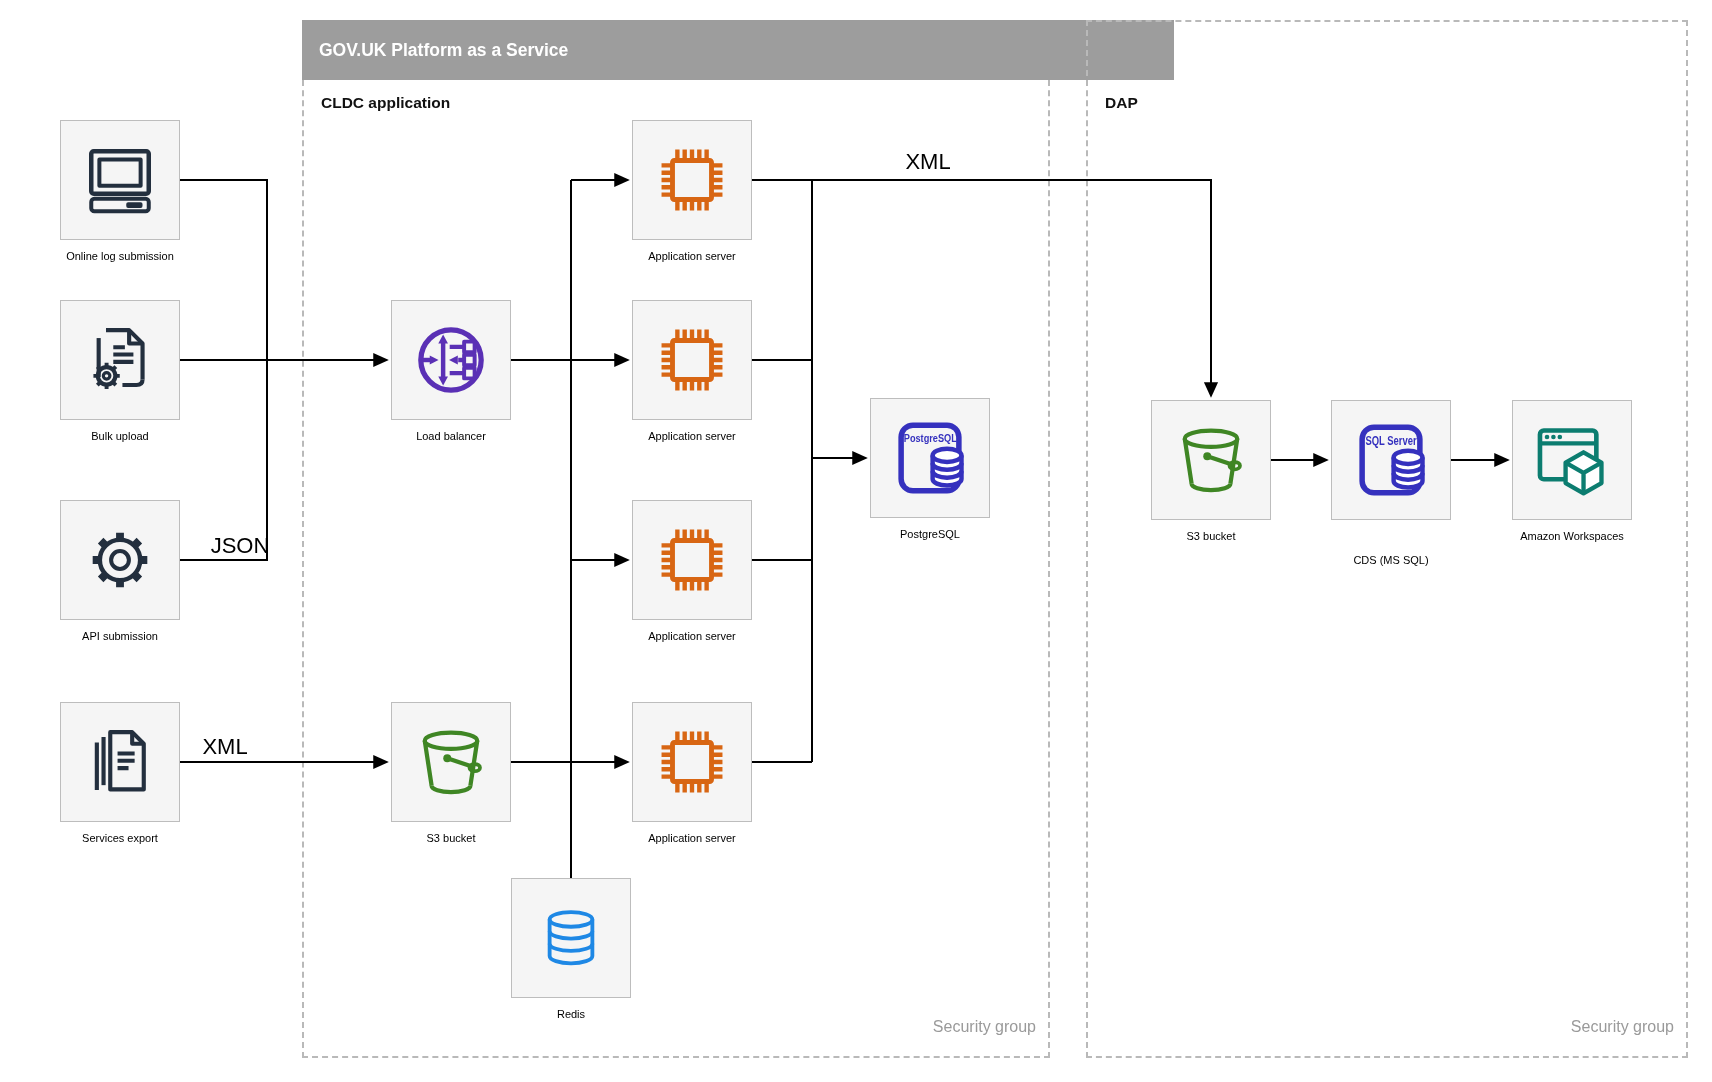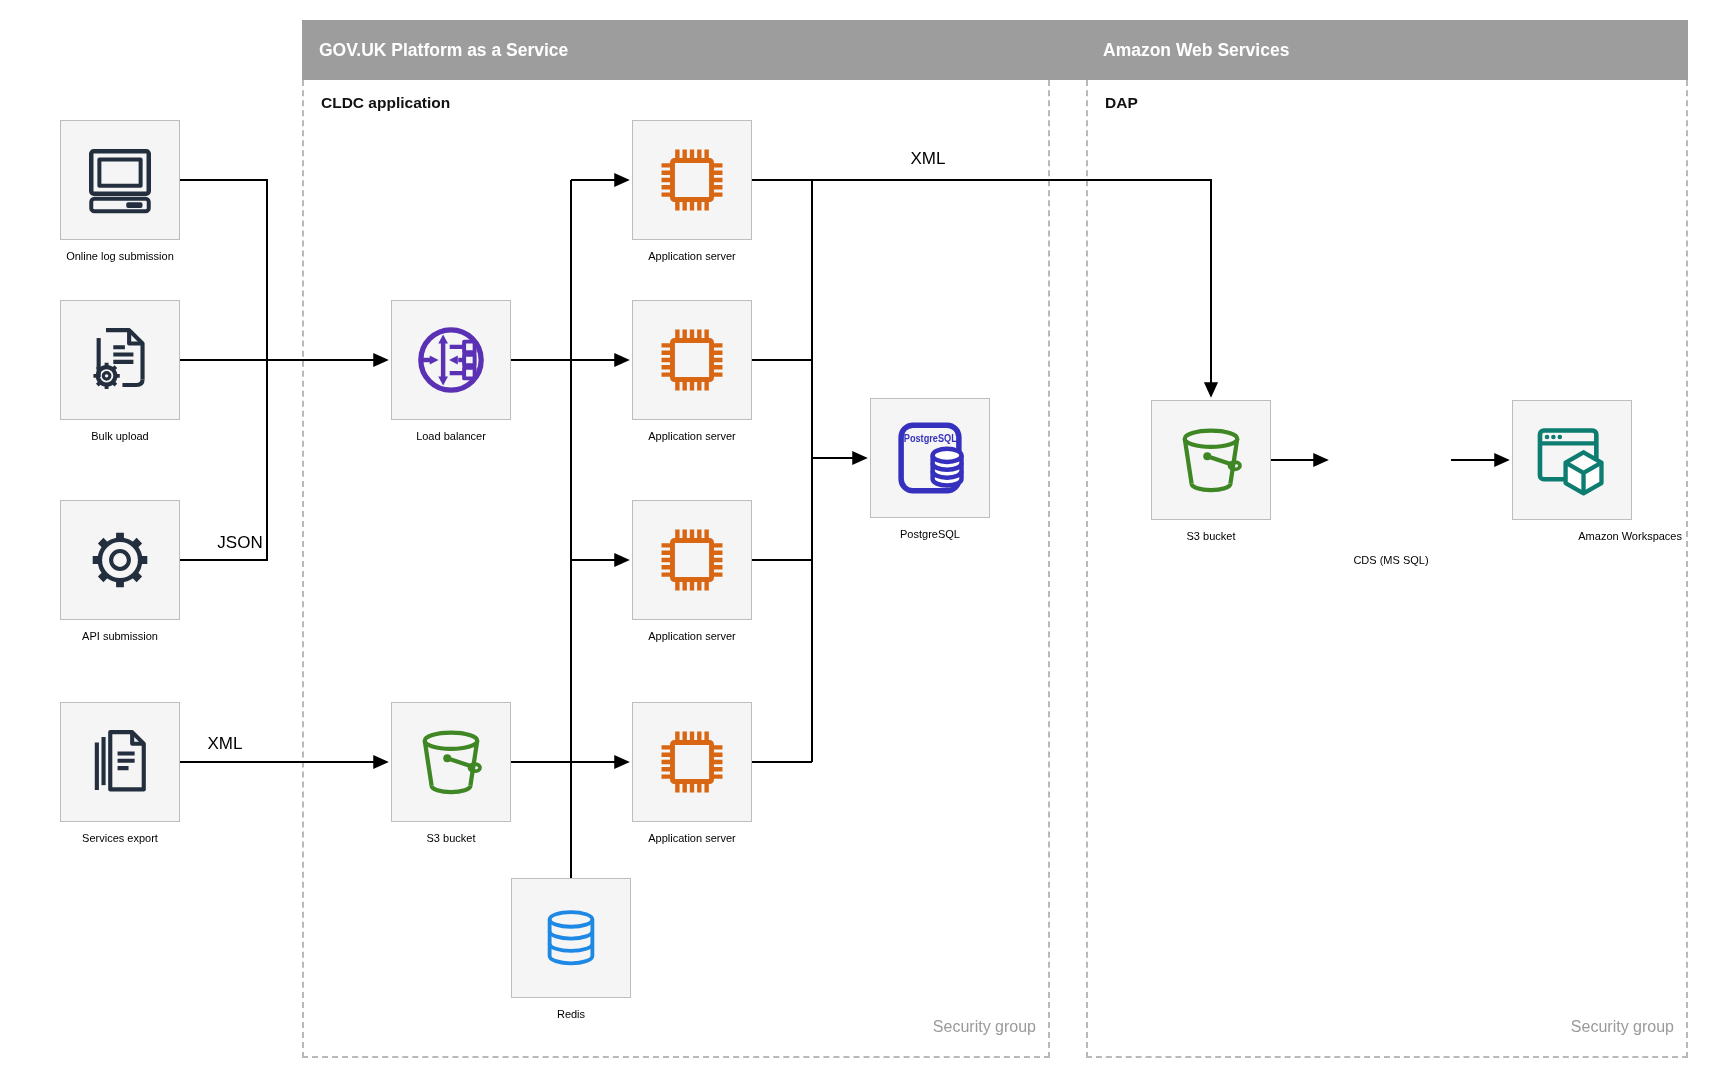--- a/index.html
+++ b/index.html
@@ -9,42 +9,41 @@
   .container-header{position:absolute;left:-2px;top:-2px;height:60px;background:var(--header-bar);
           color:#fff;font-weight:bold;font-size:17.5px;line-height:60px;padding-left:17px;
           box-sizing:border-box;white-space:nowrap;}
   .sublabel{position:absolute;left:17px;top:72px;font-weight:bold;font-size:15.5px;color:#111;}
   .security{position:absolute;right:12px;bottom:20px;font-size:16px;color:var(--security-text);}
   .connectors{position:absolute;left:0;top:0;z-index:2;}
   .node{position:absolute;width:120px;height:120px;background:var(--node-fill);
         border:1.4px solid var(--node-border);box-sizing:border-box;
         display:flex;align-items:center;justify-content:center;z-index:3;}
   .nlabel{position:absolute;width:220px;text-align:center;font-size:11px;color:#000;z-index:3;}
-  .elabel{position:absolute;width:90px;text-align:center;font-size:17px;color:#000;z-index:3;}
+  .elabel{position:absolute;width:90px;text-align:center;font-size:22px;color:#000;z-index:3;}
   .ic{fill:none;stroke:currentColor;stroke-width:3.4;stroke-linejoin:round;}
   .ic-dark{color:var(--icon-dark);}   .ic-purple{color:var(--icon-purple);}
   .ic-orange{color:var(--icon-orange);} .ic-green{color:var(--icon-green);}
   .ic-indigo{color:var(--icon-indigo);} .ic-blue{color:var(--icon-blue);}
   .ic-teal{color:var(--icon-teal);}
   .icfill{fill:currentColor;stroke:none;}
   .ictext{fill:currentColor;stroke:none;font-family:"Liberation Sans",sans-serif;font-weight:bold;}
 </style>
 </head>
 <body>
 
 <div class="canvas">
 
   <div class="container-box" style="left:302px;top:20px;width:748px;height:1038px;">
     <div class="container-header" style="width:872px;">GOV.UK Platform as a Service</div>
     <div class="sublabel">CLDC application</div>
     <div class="security">Security group</div>
   </div>
 
   <div class="container-box" style="left:1086px;top:20px;width:602px;height:1038px;">
-    <div class="container-header" style="width:602px;">Amazon Web Services</div>
     <div class="sublabel">DAP</div>
     <div class="security">Security group</div>
   </div>
 
   <svg class="connectors" width="1712" height="1082">
     <defs>
       <marker id="arrow" viewBox="0 0 12 12" refX="9" refY="6" markerWidth="8.5" markerHeight="8.5" orient="auto">
         <path d="M0,1 L11,6 L0,11 Z" fill="#000"></path>
       </marker>
     </defs>
@@ -205,28 +204,38 @@
       <ellipse cx="32" cy="15" rx="21" ry="6.5"></ellipse>
       <path d="M11 15 L16.5 51 M53 15 L47.5 51"></path>
       <path d="M16.5 51 a15.5 5 0 0 0 31 0"></path>
       <circle class="icfill" cx="29" cy="29" r="3.2"></circle>
       <path d="M29 29 L50 36"></path>
       <ellipse cx="51" cy="36.5" rx="4.2" ry="2.9" stroke-width="3"></ellipse>
     </svg>
   </div>
   <div class="nlabel" style="left:1101px;top:530px;">S3 bucket</div>
 
+  <div class="node" style="left:1331px;top:400px;">
+    <svg class="ic ic-indigo" width="84" height="84" viewBox="0 0 64 64">
+      <rect x="10" y="7" width="44" height="50" rx="9" stroke-width="4.2"></rect>
+      <text class="ictext" x="12.5" y="20.5" font-size="9.6" textLength="39" lengthAdjust="spacingAndGlyphs">SQL Server</text>
+      <path d="M34 30 a11 5 0 0 1 22 0 v18 a11 5 0 0 1 -22 0 z" style="fill:#fff;stroke:none;"></path>
+      <ellipse cx="45" cy="30" rx="11" ry="5" stroke-width="3.4"></ellipse>
+      <path stroke-width="3.4" d="M34 30 v18 a11 5 0 0 0 22 0 v-18"></path>
+      <path stroke-width="3.4" d="M34 36 a11 5 0 0 0 22 0 M34 42 a11 5 0 0 0 22 0"></path>
+    </svg>
+  </div>
   <div class="nlabel" style="left:1281px;top:530px;margin-top:24px;">CDS (MS SQL)</div>
 
   <div class="node" style="left:1512px;top:400px;">
     <svg class="ic ic-teal" width="82" height="82" viewBox="0 0 64 64" stroke-width="3.4">
       <rect x="7" y="9" width="44" height="38" rx="3" stroke-width="3.6"></rect>
       <path d="M7 19 H51"></path>
       <circle class="icfill" cx="12.5" cy="14" r="1.8"></circle>
       <circle class="icfill" cx="17.5" cy="14" r="1.8"></circle>
       <circle class="icfill" cx="22.5" cy="14" r="1.8"></circle>
       <path d="M41 26 L55 34 V50 L41 58 L27 50 V34 Z" style="fill:#fff;"></path>
       <path d="M27 34 L41 42 L55 34 M41 42 V58"></path>
     </svg>
   </div>
-  <div class="nlabel" style="left:1462px;top:530px;text-align:right;">Amazon Workspaces</div>
+  <div class="nlabel" style="left:1462px;top:530px;">Amazon Workspaces</div>
 
 </div>
 
 </body></html>

